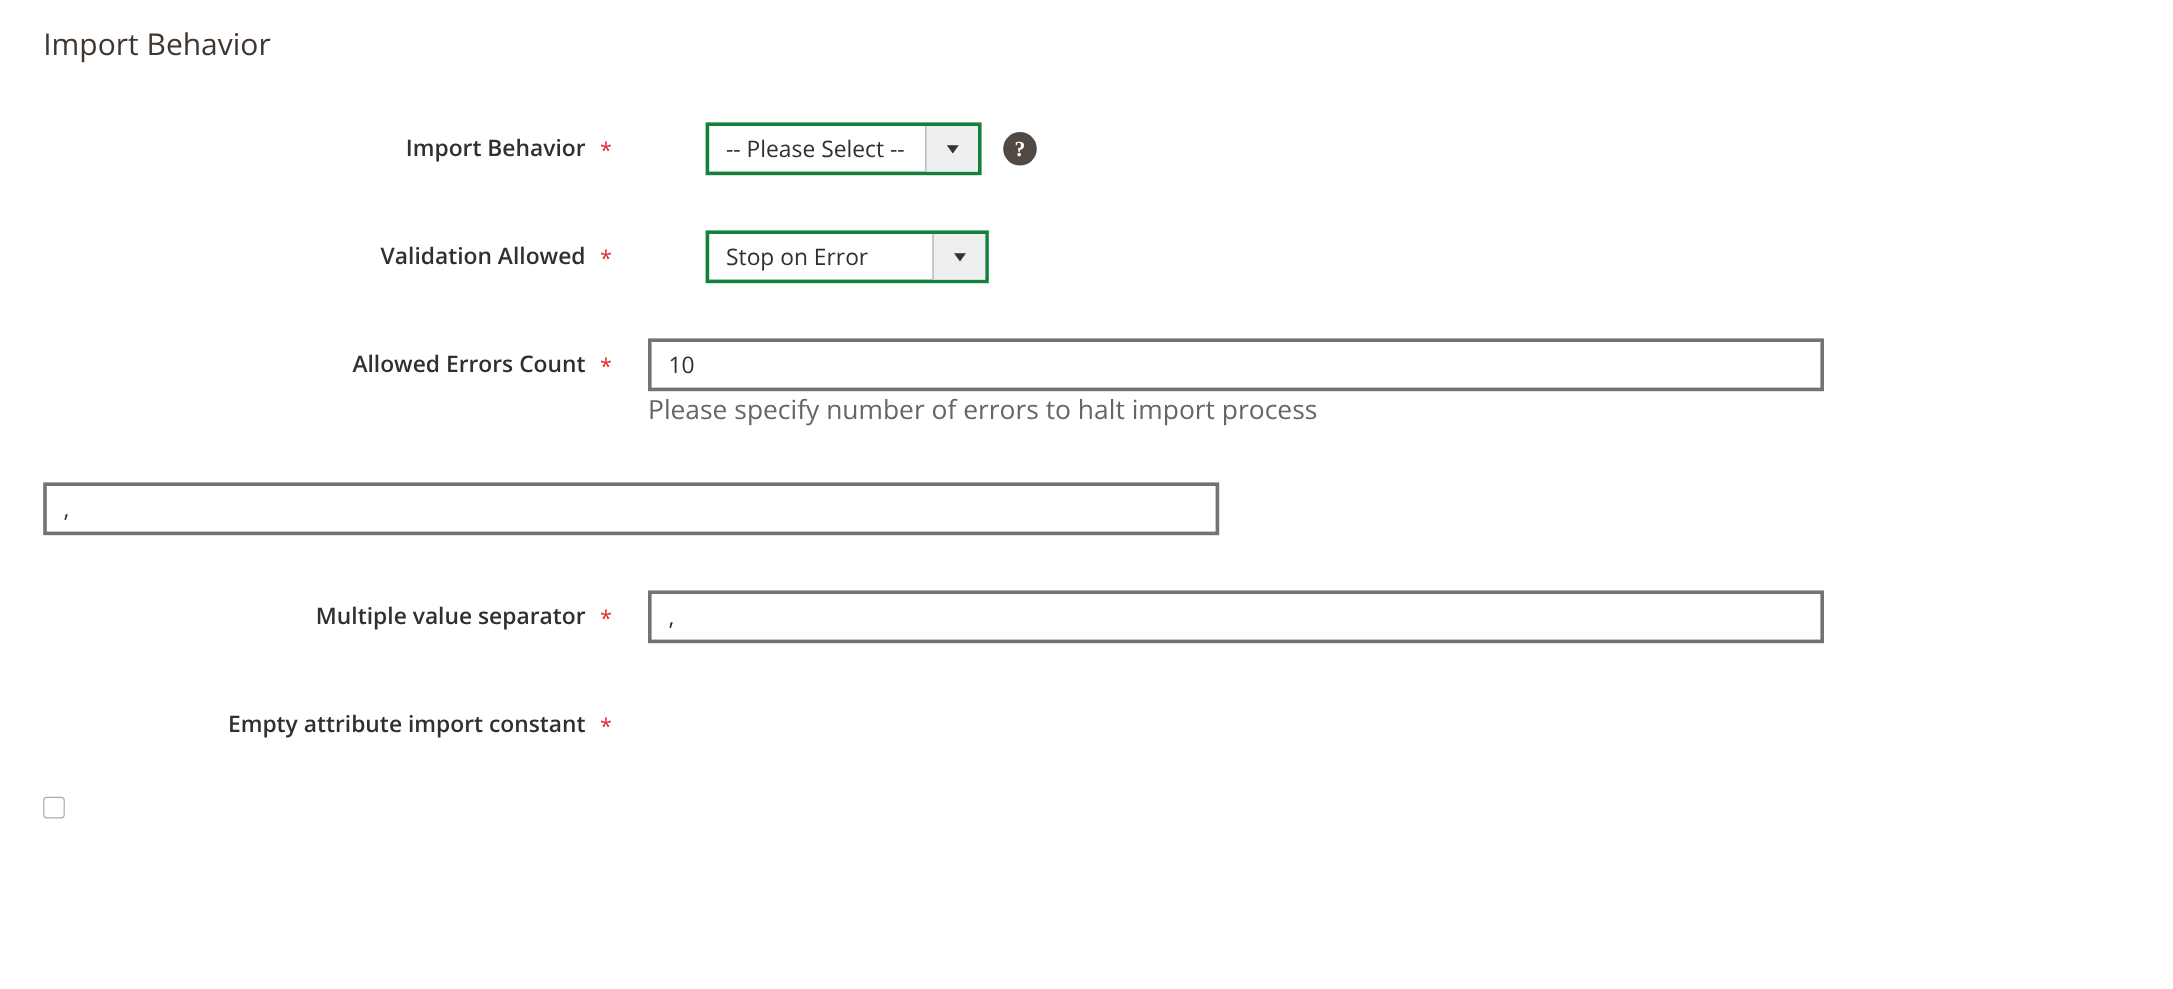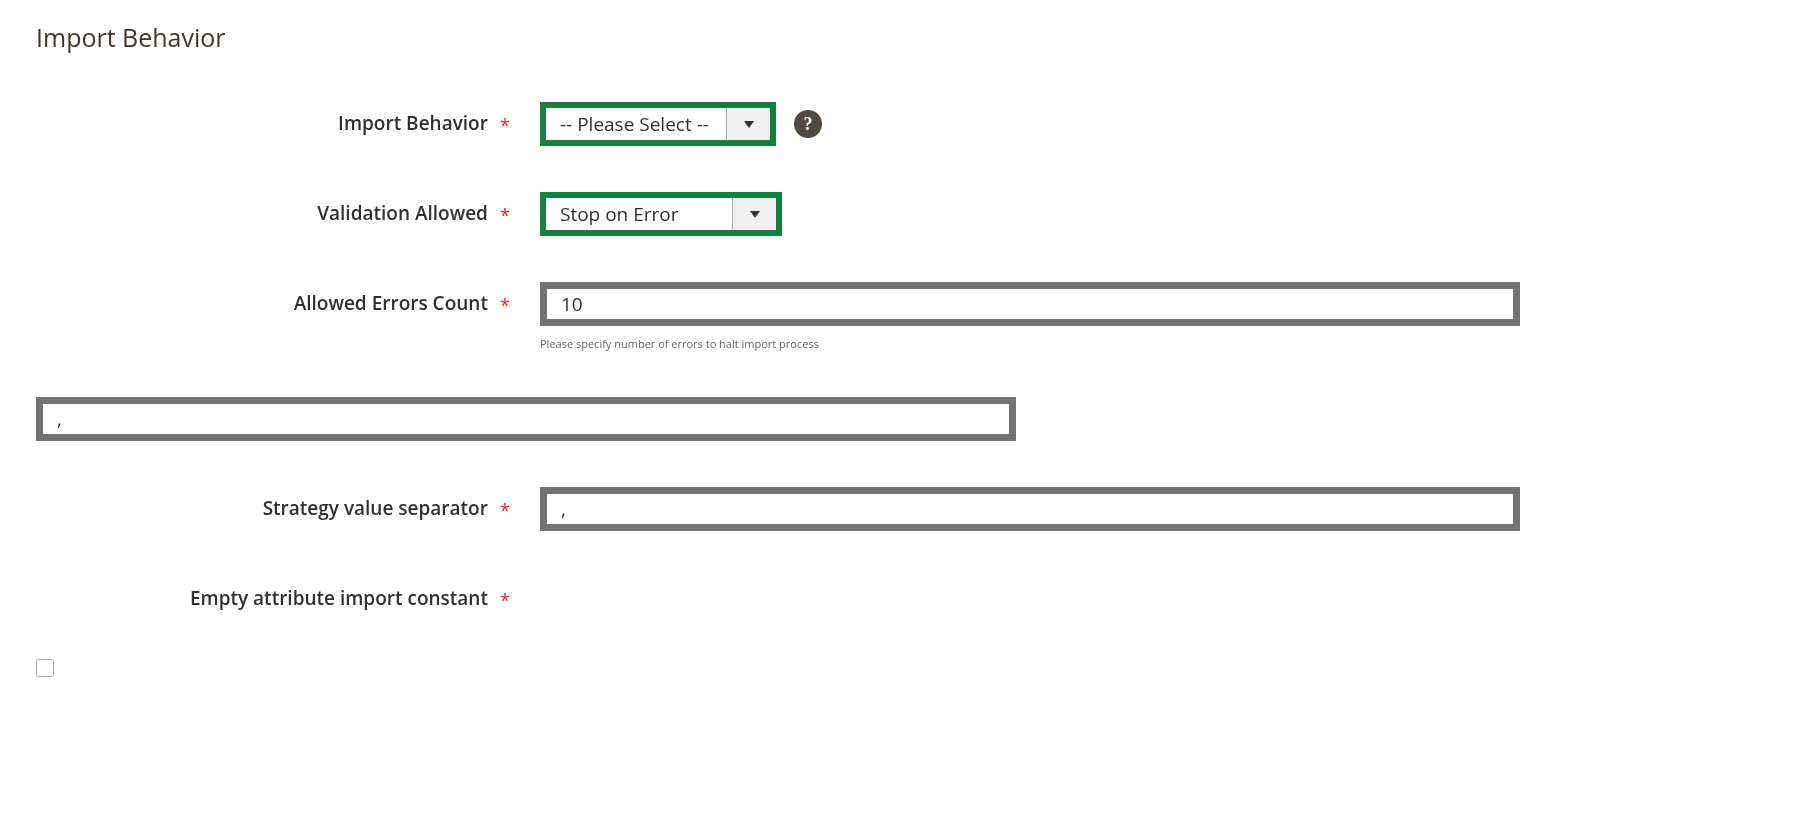--- a/index.html
+++ b/index.html
@@ -54,23 +54,24 @@
     display: flex;
     align-items: center;
     gap: 18px;
   }
   .control-col.full {
     display: block;
   }
   .select-wrap {
     position: relative;
     display: inline-flex;
-    border: 6px solid #15803d;
+    border: 3px solid #15803d;
     background: #fff;
     height: 44px;
+    margin-left: 48px;
   }
   .select-value {
     padding: 0 14px;
     font-size: 19px;
     color: #303030;
     display: flex;
     align-items: center;
     min-width: 180px;
   }
   .select-btn {
@@ -97,31 +98,30 @@
     display: flex;
     align-items: center;
     justify-content: center;
     font-weight: 700;
     font-size: 18px;
     font-family: Georgia, serif;
   }
   .text-input {
     width: 100%;
     height: 44px;
-    border: 7px solid #737373;
+    border: 3px solid #737373;
     padding: 0 14px;
     font-size: 19px;
     color: #303030;
     font-family: inherit;
     background: #fff;
   }
   .field-note {
-    font-size: 11px;
+    font-size: 22px;
     color: #666;
-    margin-top: 10px;
   }
   .checkbox {
     width: 18px;
     height: 18px;
     border: 1px solid #adadad;
     background: #fff;
     border-radius: 3px;
     margin-top: 2px;
   }
   .row-behavior .select-value { min-width: 180px; }
@@ -175,21 +175,21 @@
 </div>
 
 <div class="form-row">
   <div class="control-col full">
     <input type="text" class="text-input" value="," style="">
   </div>
 </div>
 
 <div class="form-row">
   <div class="label-col">
-    <span class="field-label">Strategy value separator</span>
+    <span class="field-label">Multiple value separator</span>
     <span class="required-mark">*</span>
   </div>
   <div class="control-col full">
     <input type="text" class="text-input" value="," style="">
   </div>
 </div>
 
 <div class="form-row">
   <div class="label-col">
     <span class="field-label">Empty attribute import constant</span>

